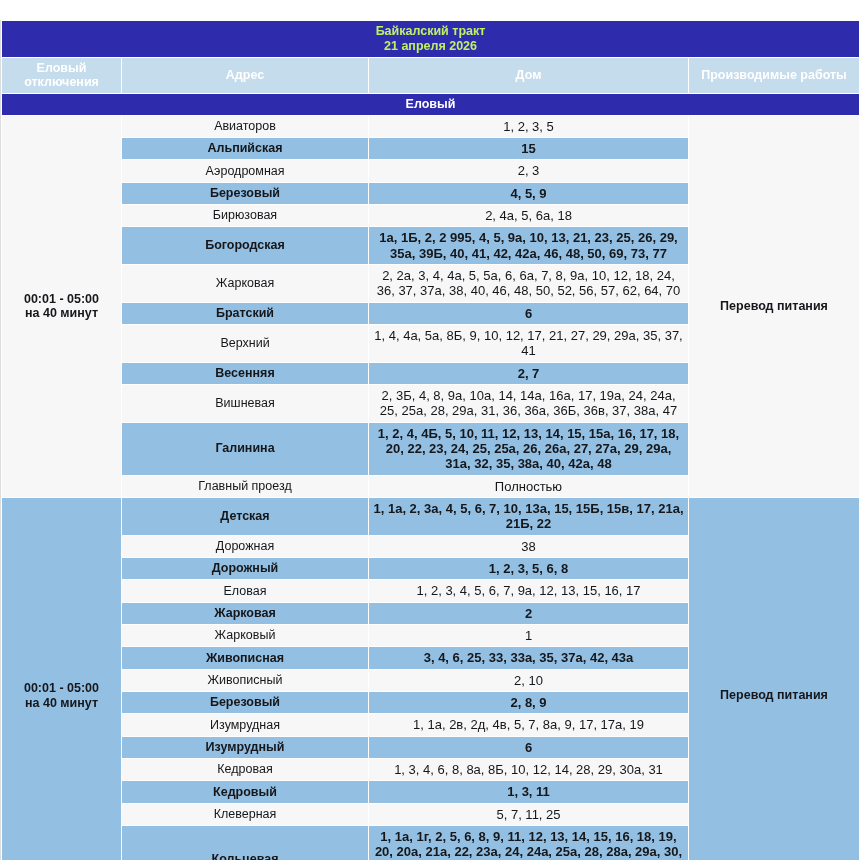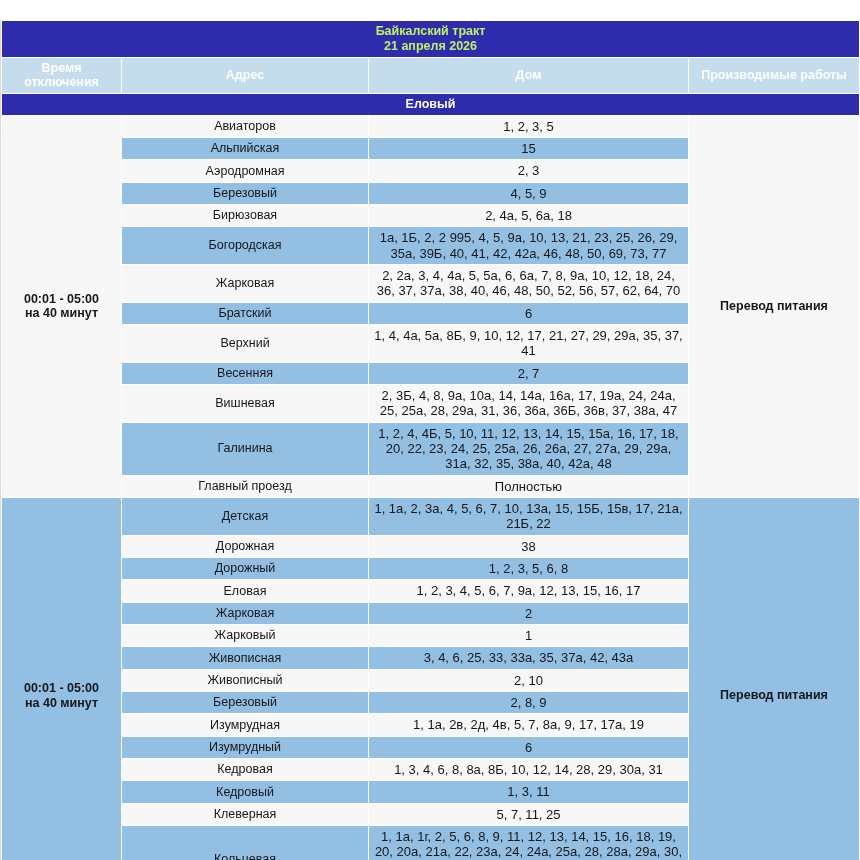--- a/index.html
+++ b/index.html
@@ -54,21 +54,21 @@
     background: #2f2bad;
     color: #ffffff;
     font-weight: bold;
     font-size: 12.5px;
     padding: 4px;
     border: 1px solid #2f2bad;
     margin-top: 35px;
   }
   .row-odd td { background: #f7f7f7; }
   .row-even td { background: #93bfe3; font-weight: bold; }
-  .row-even td.addr, .row-even td.houses { font-weight: normal; }
+  .row-even td.addr, .row-even td.houses { font-weight: bold; }
   td.time, td.works {
     font-weight: bold;
     font-size: 12.5px;
   }
   td.time.plain, td.works.plain { background: #f7f7f7; }
   td.time.shaded, td.works.shaded { background: #93bfe3; }
   td.addr { font-size: 12.5px; }
   td.houses { font-size: 13px; }
   .c0 { width: 120px; }
   .c1 { width: 247px; }
@@ -92,21 +92,21 @@
           <col class="c3">
       </colgroup>
       <tbody>
         <tr>
           <td class="title-cell" colspan="4">
             <div>Байкалский тракт</div>
             <div>21 апреля 2026</div>
           </td>
         </tr>
         <tr>
-          <td class="colhead">Время отключения</td>
+          <td class="colhead">Еловый отключения</td>
           <td class="colhead">Адрес</td>
           <td class="colhead">Дом</td>
           <td class="colhead">Производимые работы</td>
         </tr>
         <tr>
           <td class="section-cell" colspan="4">Еловый</td>
         </tr>
 
         <tr class="row-odd">
           <td class="time plain" rowspan="13">

